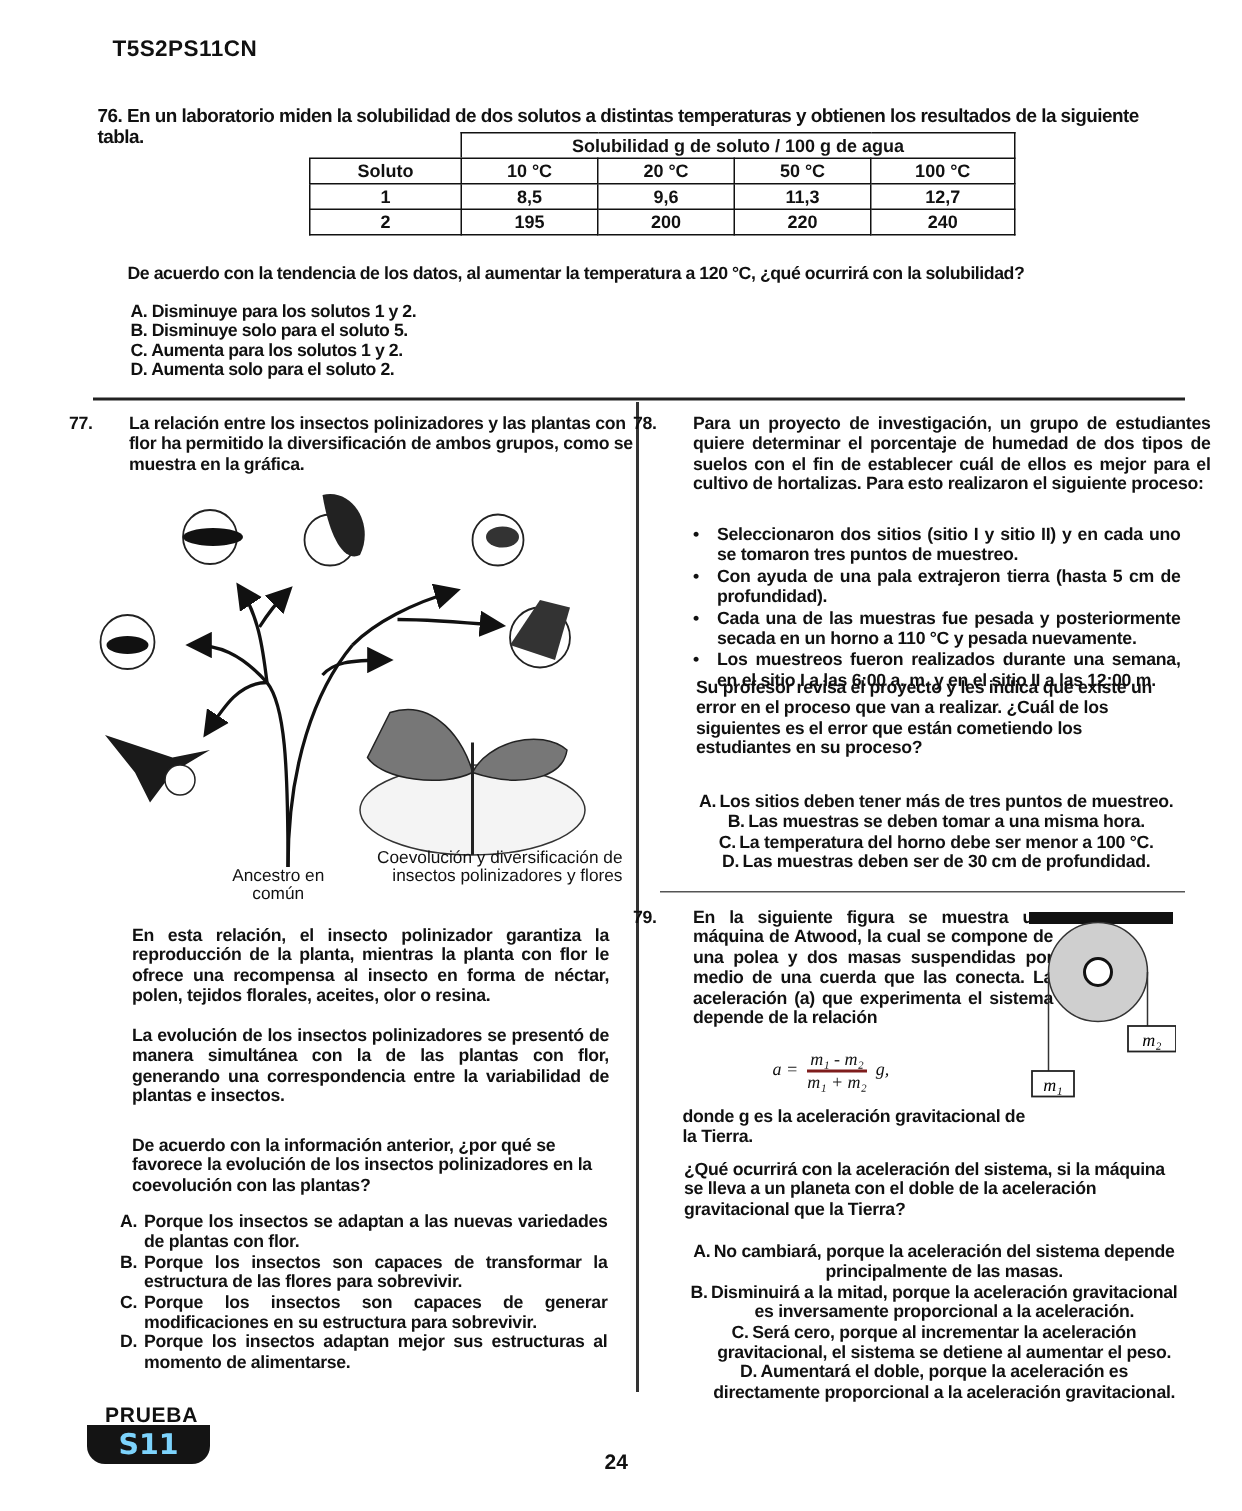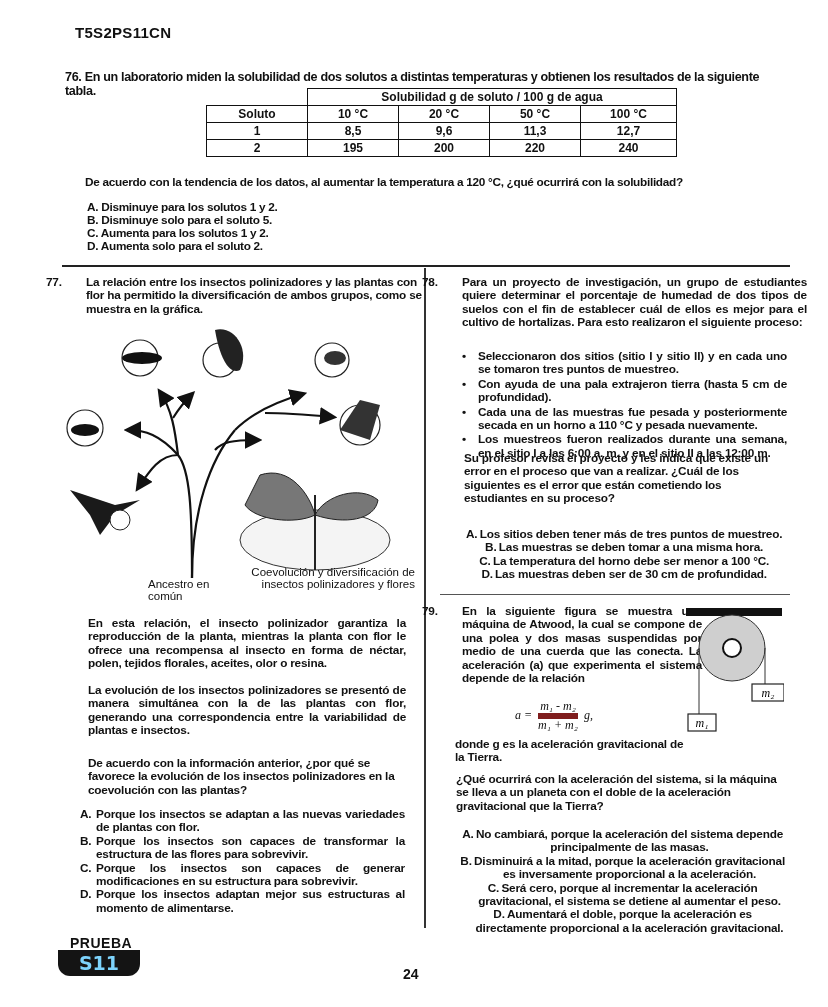--- a/index.html
+++ b/index.html
@@ -28,32 +28,32 @@
   .q78{left:442px;top:276px;width:345px;}
   .bullets{left:462px;top:350px;width:325px;}
   .bullets .bl{padding-left:16px;position:relative;margin-bottom:1px;text-align:justify;}
   .bullets .bl:before{content:"•";position:absolute;left:0;top:0;}
   .q78-q{left:464px;top:452px;width:322px;}
   .opts78{left:458px;top:528px;width:330px;}
   .q79{left:442px;top:605px;width:240px;text-align:justify;}
   .formula{left:515px;top:700px;font-family:"Liberation Serif",serif;font-style:italic;font-size:12px;font-weight:normal;}
   .frac{display:inline-block;vertical-align:middle;text-align:center;margin:0 3px;}
   .frac span{display:block;line-height:13px;}
-  .frac .top{border-bottom:6px solid #7f1d1d;}
+  .frac .top{border-bottom:2px solid #7f1d1d;}
   .q79-donde{left:455px;top:738px;width:230px;}
   .q79-q{left:456px;top:773px;width:330px;}
   .opts79{left:455px;top:828px;width:333px;}
   .opts79 .opt, .opts78 .opt{padding-left:16px;text-indent:-16px;text-align:center;}
   .badge-label{left:70px;top:935px;font-weight:bold;font-size:14px;letter-spacing:0.5px;}
   .badge{left:58px;top:950px;width:82px;height:26px;background:#141414;color:#7dd3fc;
          font-family:"DejaVu Sans",sans-serif;font-weight:bold;font-size:19px;text-align:center;line-height:26px;
          border-radius:0 0 12px 12px;}
   .page-num{left:403px;top:966px;font-weight:bold;font-size:14px;}
   .fig-cap1{left:225px;top:566px;font-size:11.5px;text-align:right;width:190px;line-height:12px;}
-  .fig-cap2{left:148px;top:578px;font-size:11.5px;width:75px;line-height:12px;}
+  .fig-cap2{left:148px;top:578px;font-size:11.5px;text-align:center;width:75px;line-height:12px;}
   svg.tree{position:absolute;left:60px;top:310px;}
   svg.atwood{position:absolute;left:684px;top:606px;}
 </style>
 </head>
 <body>
 
 <div class="abs code">T5S2PS11CN</div>
 
 <div class="abs q76">
   <span>76.</span>

